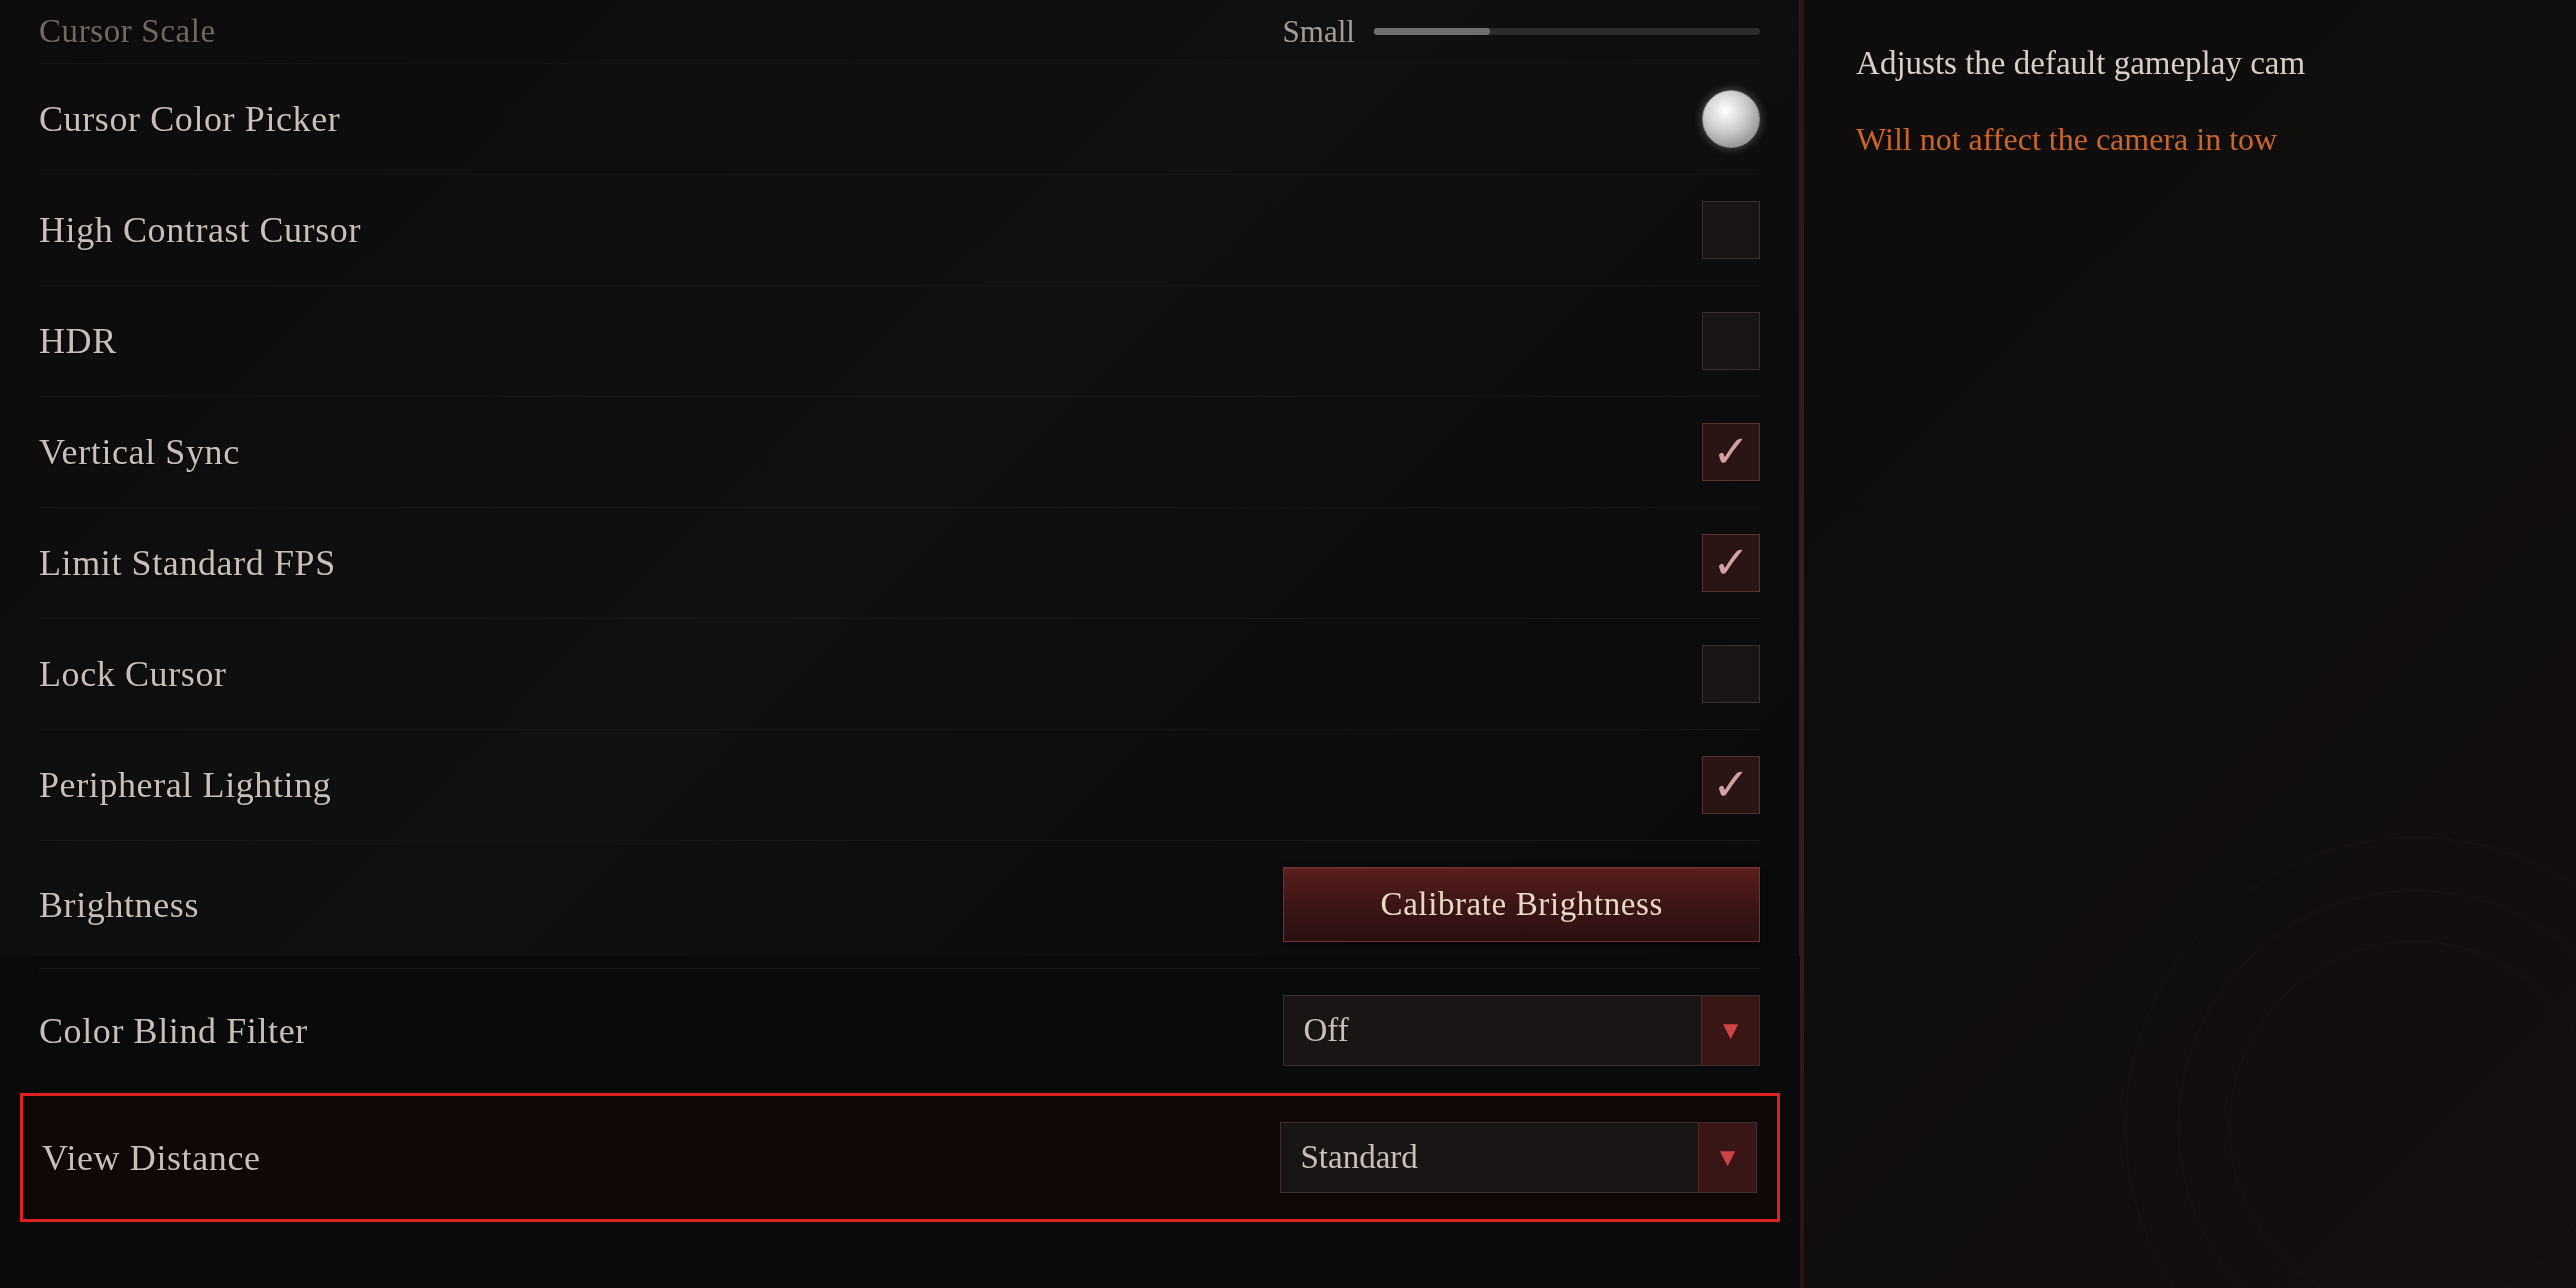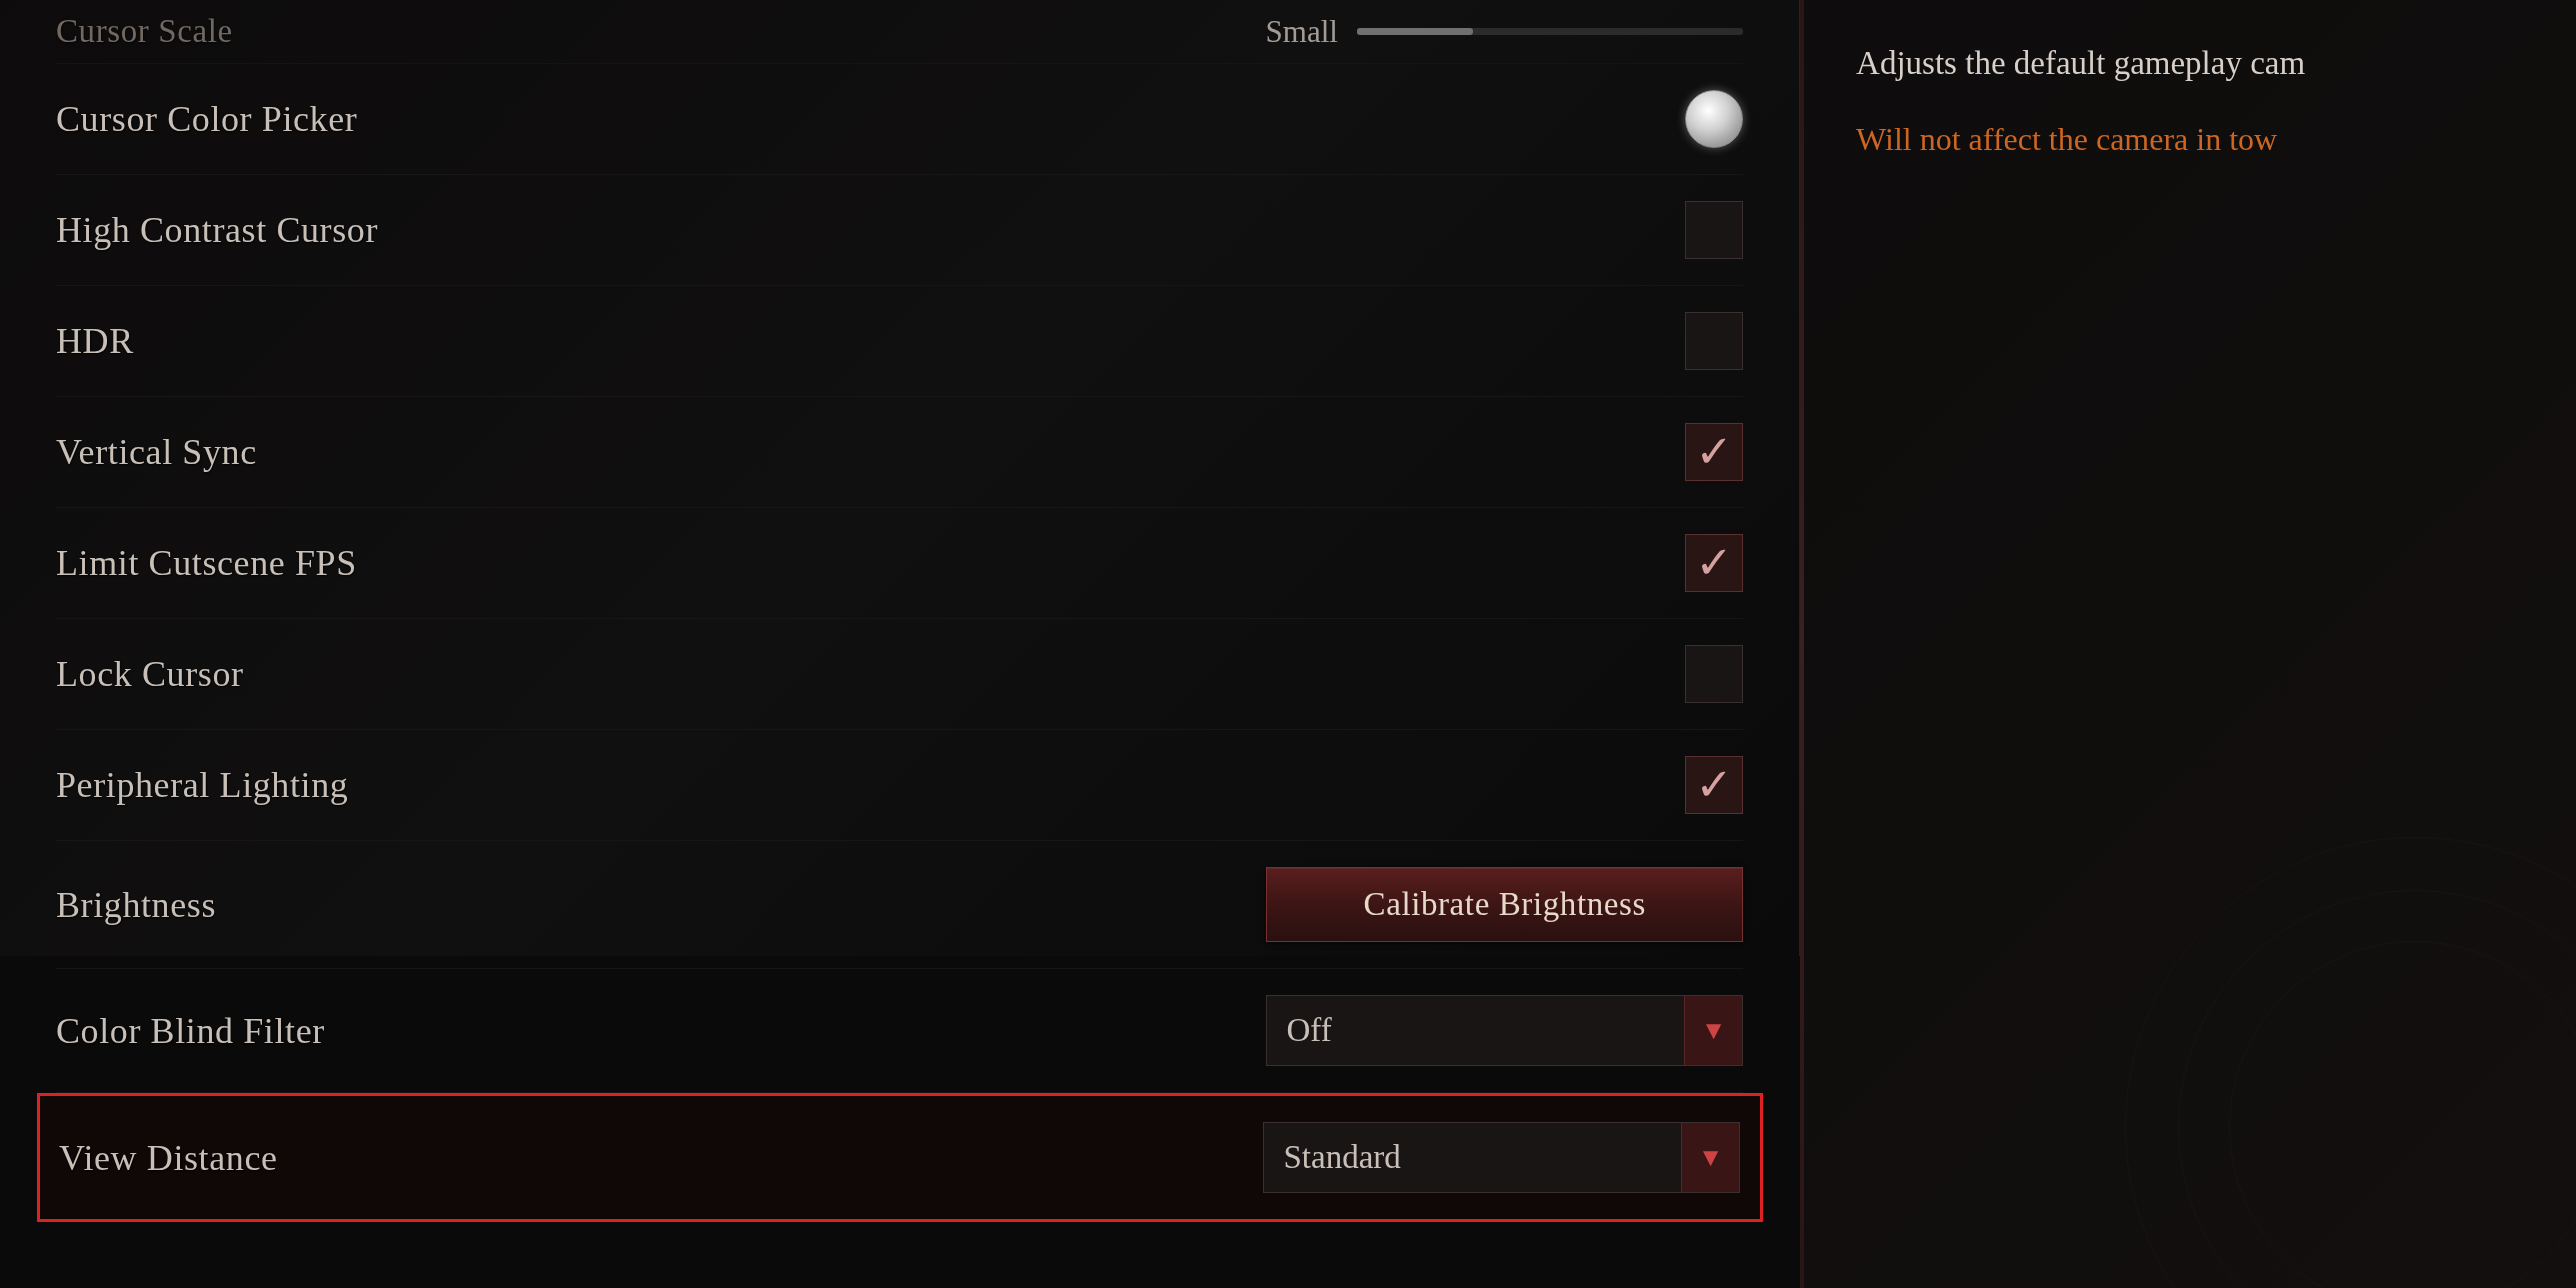--- a/index.html
+++ b/index.html
@@ -10,21 +10,21 @@
       background: #0a0a0a;
       font-family: 'Georgia', serif;
       overflow: hidden;
       display: flex;
     }
 
     .settings-panel {
       width: 1803px;
       height: 956px;
       background: linear-gradient(135deg, #0d0b0b 0%, #111010 50%, #0a0a0a 100%);
-      padding: 0 56px;
+      padding: 0 39px;
       position: relative;
       border-right: 1.9px solid #2a2020;
     }
 
     
     .setting-row {
       display: flex;
       align-items: center;
       justify-content: space-between;
       padding: 26px 0;
@@ -286,21 +286,21 @@
     <div class="setting-row">
       <span class="setting-label">Vertical Sync</span>
       <div class="setting-control">
         <div class="checkbox-checked">
           <span class="checkmark">✓</span>
         </div>
       </div>
     </div>
 
     <div class="setting-row">
-      <span class="setting-label">Limit Cutscene FPS</span>
+      <span class="setting-label">Limit Standard FPS</span>
       <div class="setting-control">
         <div class="checkbox-checked">
           <span class="checkmark">✓</span>
         </div>
       </div>
     </div>
 
     <div class="setting-row">
       <span class="setting-label">Lock Cursor</span>
       <div class="setting-control">

